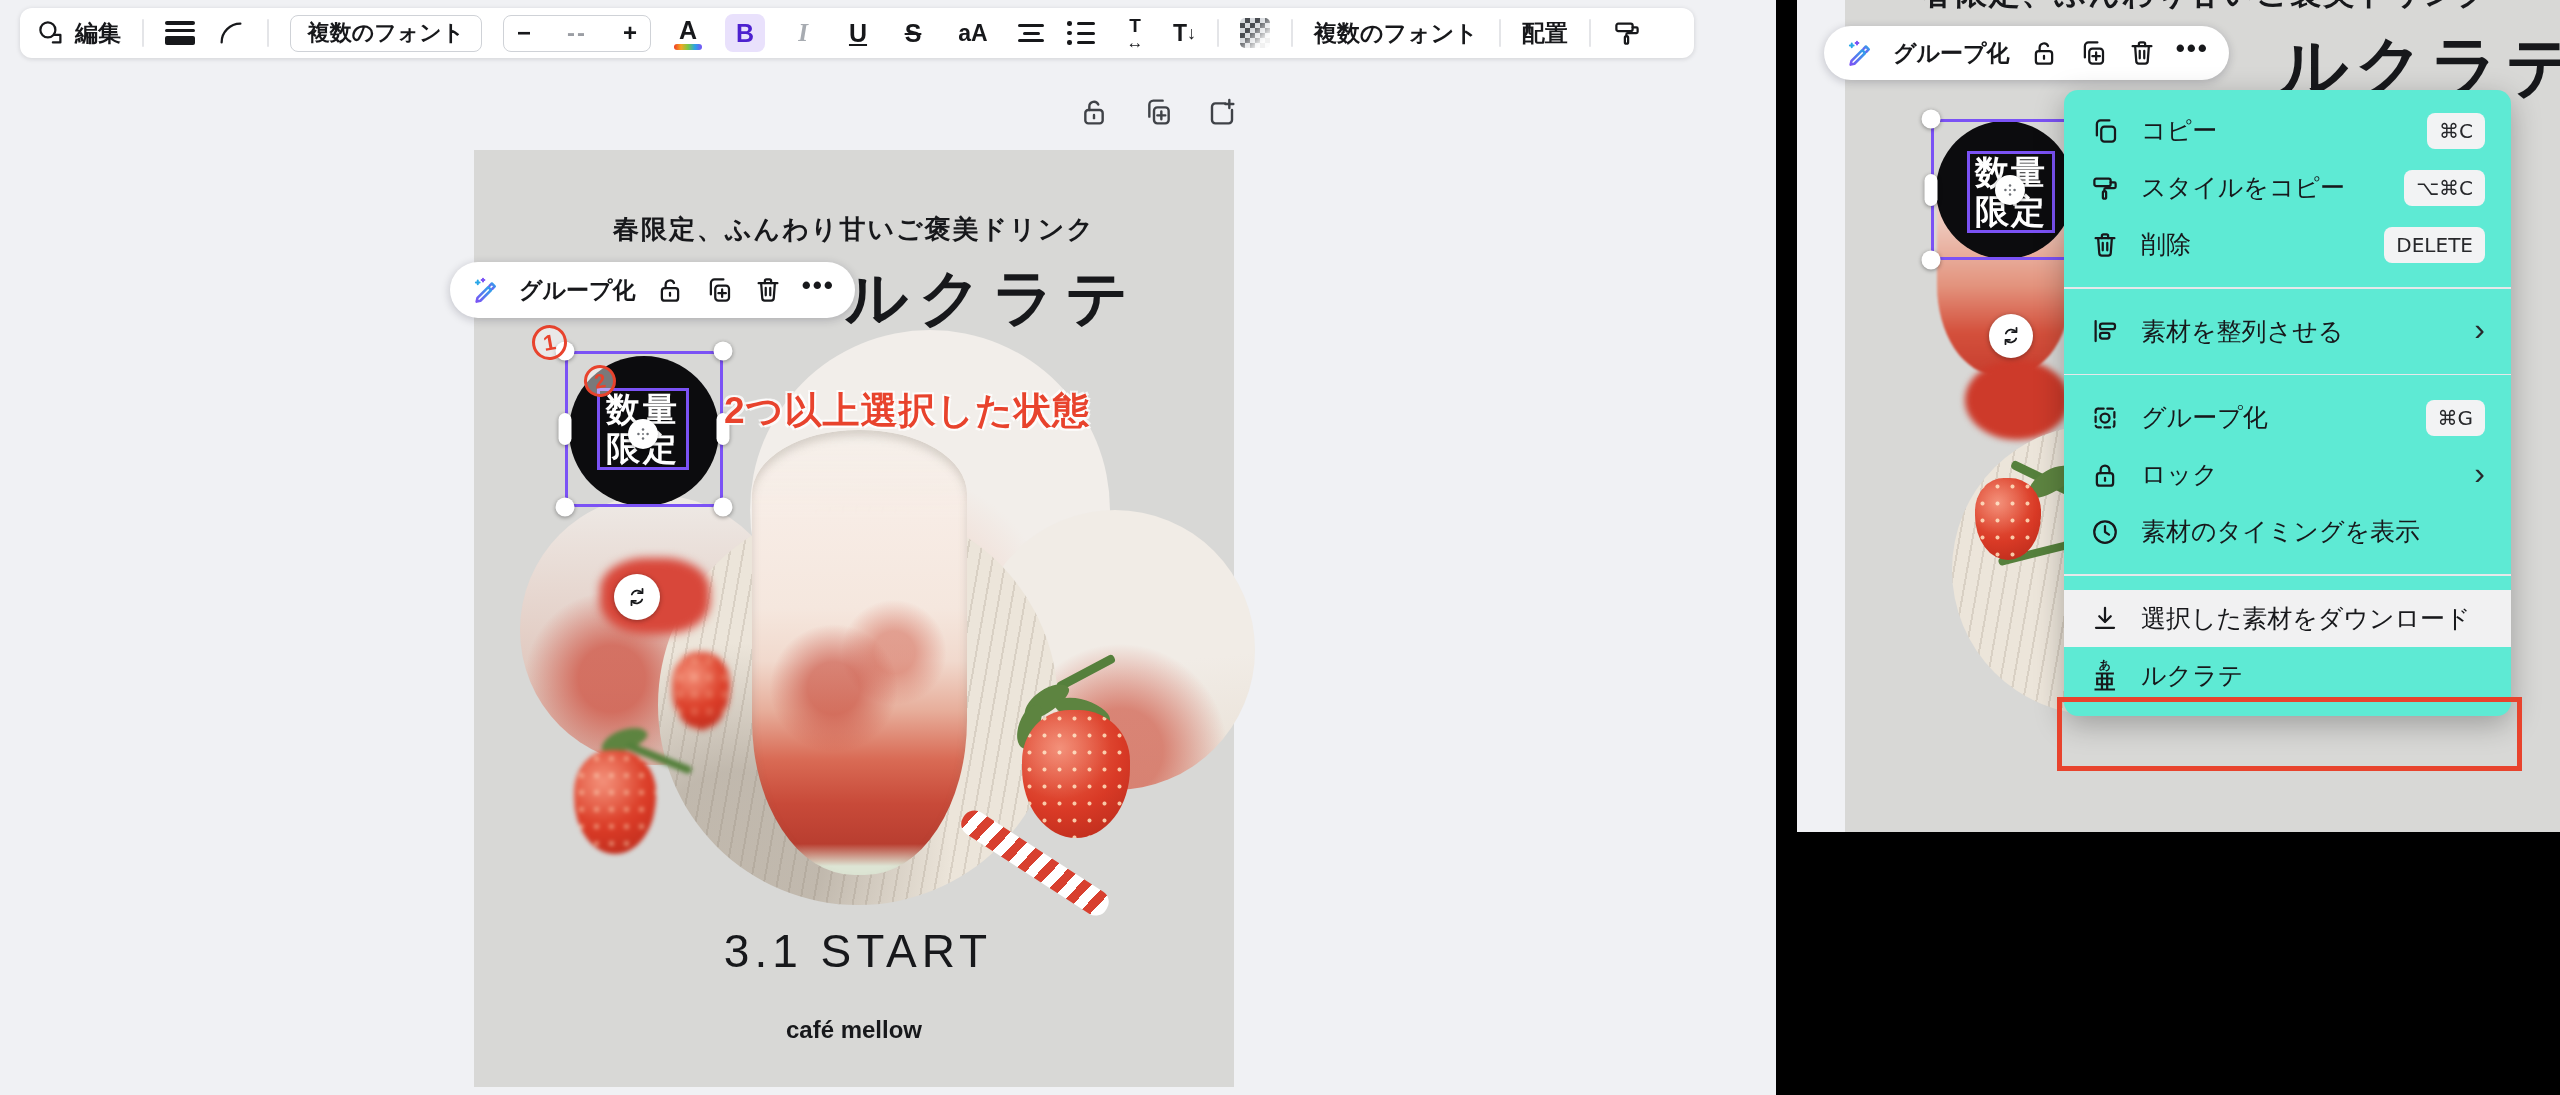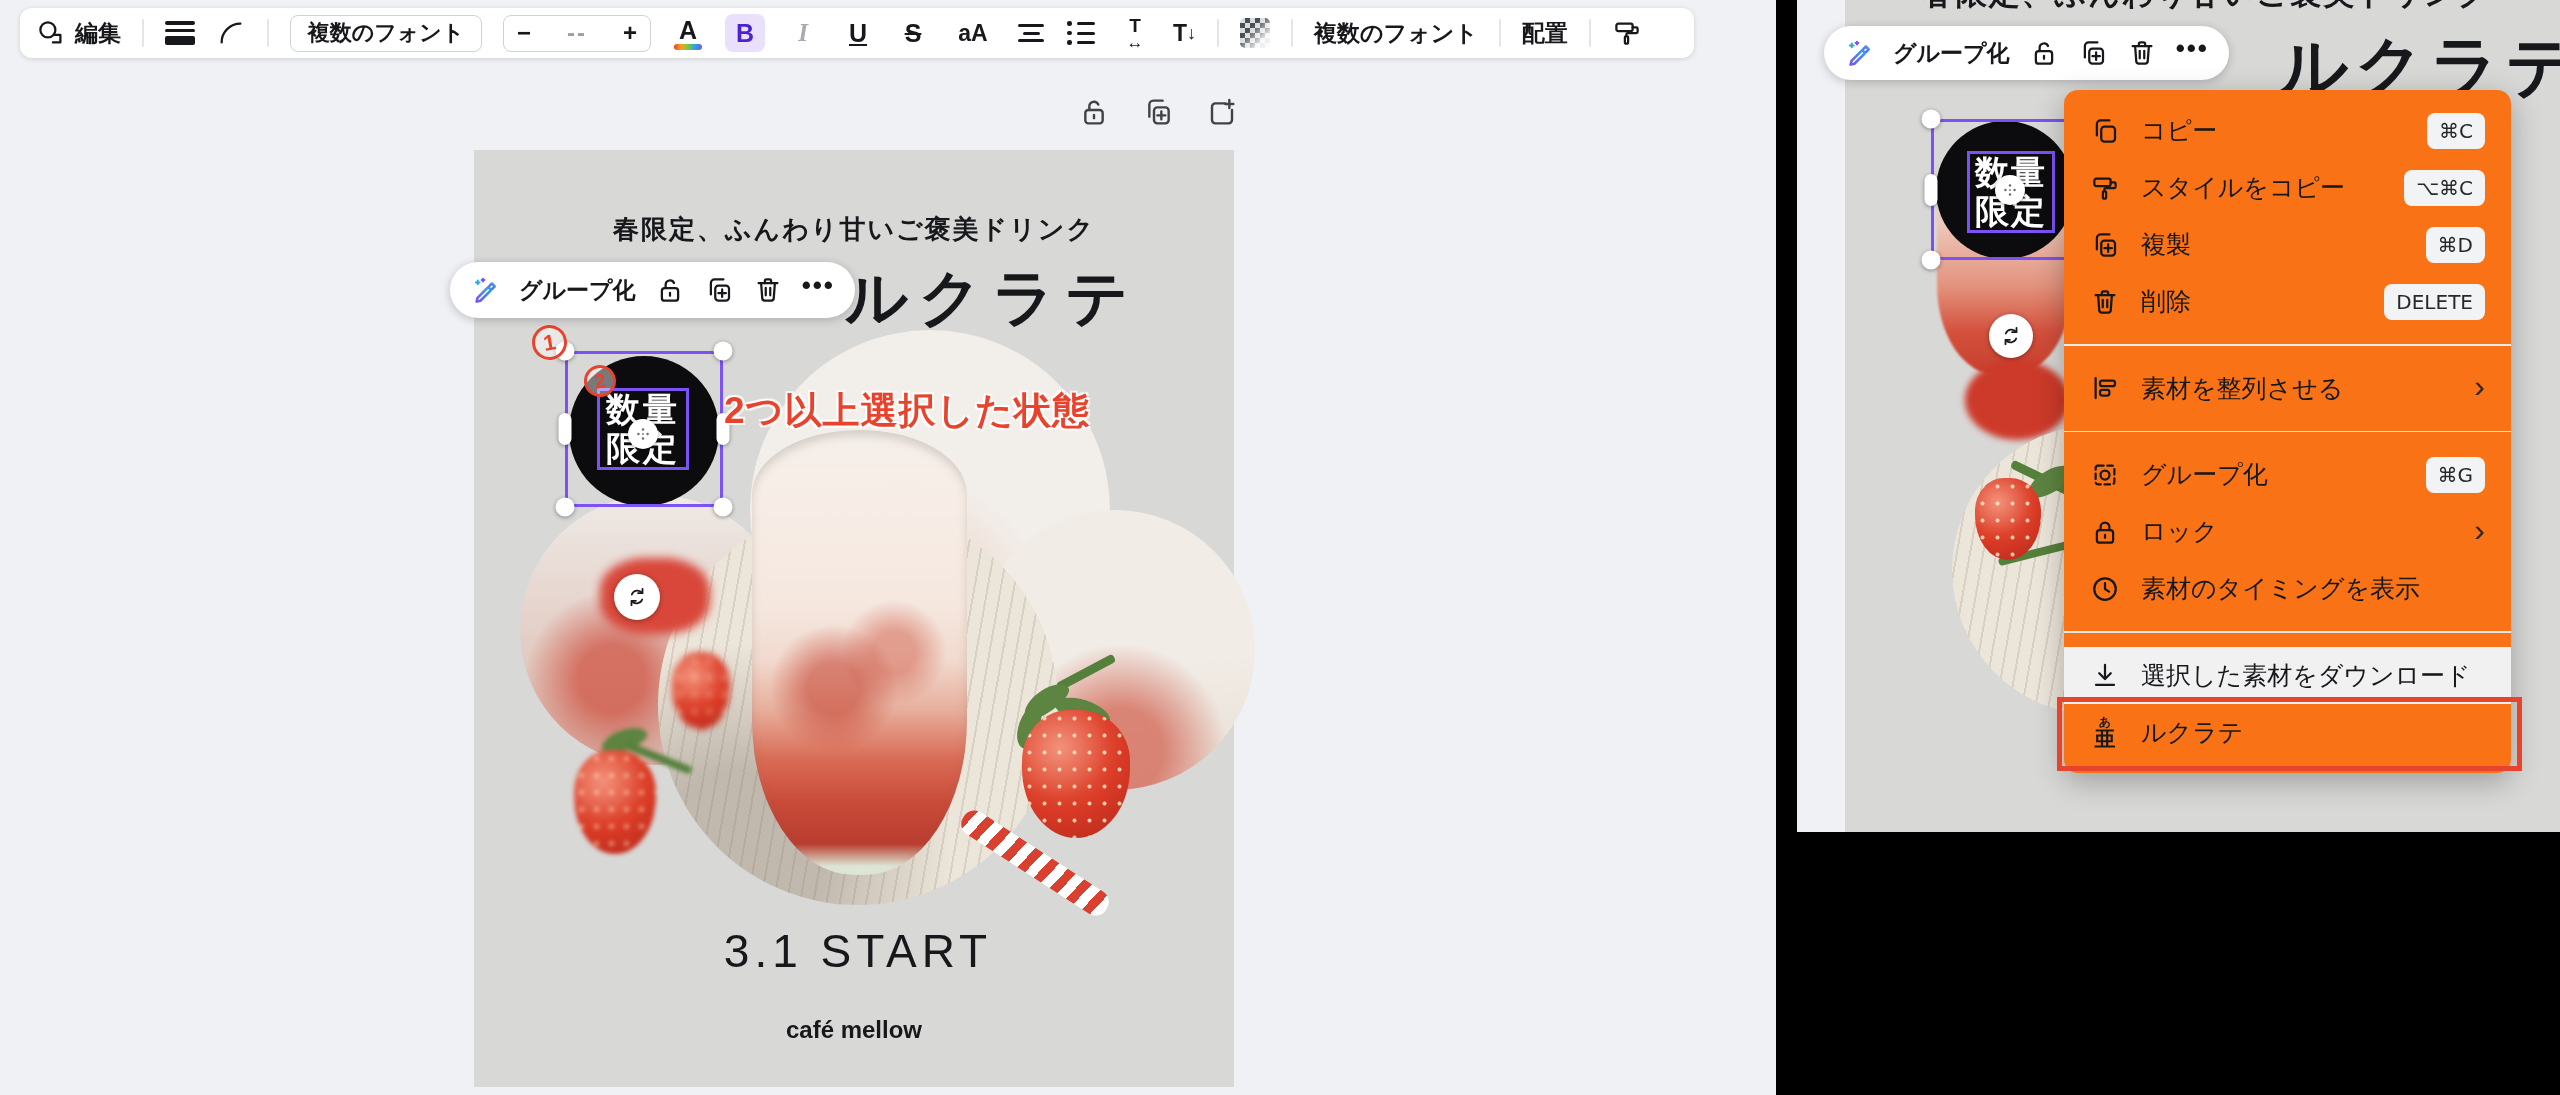--- a/index.html
+++ b/index.html
@@ -108,21 +108,21 @@
   .red-note{color:var(--red);font-weight:800;font-size:37px;letter-spacing:1px;white-space:nowrap;z-index:12;
     text-shadow:2px 2px 0 rgba(255,255,255,.75),-2px -2px 0 rgba(255,255,255,.75),2px -2px 0 rgba(255,255,255,.75),-2px 2px 0 rgba(255,255,255,.75);}
 
   
   .float-bar{height:56px;background:#fff;border-radius:28px;box-shadow:0 2px 10px rgba(20,20,40,.22);
     display:flex;align-items:center;padding:0 20px;gap:19px;z-index:20;}
   .float-bar .tb-label{font-size:23px;}
   .float-bar .dots{font-size:26px;font-weight:700;letter-spacing:2px;color:#17181b;cursor:pointer;line-height:0;padding-bottom:10px;}
 
   
-  #ctx-menu{left:267px;top:90px;width:447px;background:#f97316;border-radius:14px;
+  #ctx-menu{left:267px;top:90px;width:447px;background:#5eead4;border-radius:14px;
     box-shadow:0 8px 30px rgba(0,0,0,.28);padding:12px 0;z-index:40;}
   .mrow{height:57px;display:flex;align-items:center;padding:0 26px;cursor:pointer;}
   .mrow.hl{background:#f1f1f2;}
   .mrow svg{width:30px;height:30px;flex:0 0 auto;}
   .mrow .lbl{margin-left:21px;font-size:25px;color:var(--ink);white-space:nowrap;}
   .mrow .sp{flex:1;}
   .mrow .kbd{background:#f2f3f4;border-radius:8px;padding:6px 12px;font-size:20px;color:#27282b;
     font-family:"DejaVu Sans","Liberation Sans",sans-serif;white-space:nowrap;}
   .mrow .chev{font-size:32px;color:#27282b;line-height:1;padding-bottom:4px;}
   .mdiv{height:1.5px;background:#e7e8ea;margin:14px 0;}
@@ -475,28 +475,20 @@
       <div class="mrow">
         <svg class="ic">
           <use href="#i-roller"></use>
         </svg>
         <span class="lbl">スタイルをコピー</span>
         <span class="sp"></span>
         <span class="kbd">⌥⌘C</span>
       </div>
       <div class="mrow">
         <svg class="ic">
-          <use href="#i-duplicate"></use>
-        </svg>
-        <span class="lbl">複製</span>
-        <span class="sp"></span>
-        <span class="kbd">⌘D</span>
-      </div>
-      <div class="mrow">
-        <svg class="ic">
           <use href="#i-trash"></use>
         </svg>
         <span class="lbl">削除</span>
         <span class="sp"></span>
         <span class="kbd">DELETE</span>
       </div>
       <div class="mdiv"></div>
       <div class="mrow">
         <svg class="ic">
           <use href="#i-align"></use>

